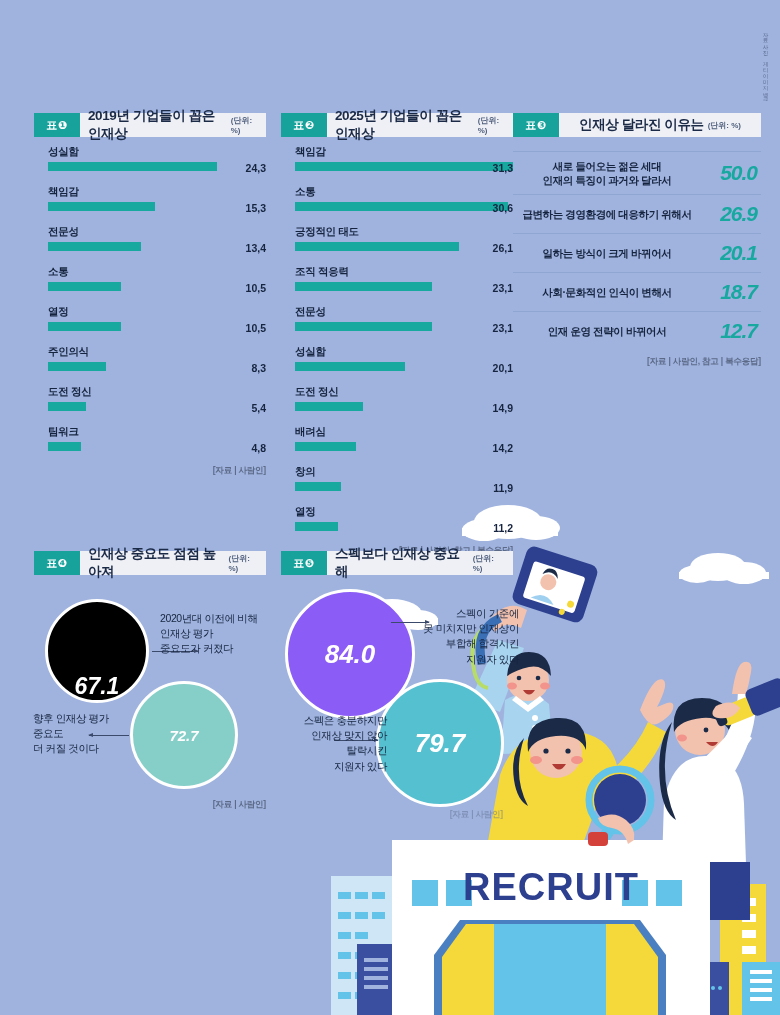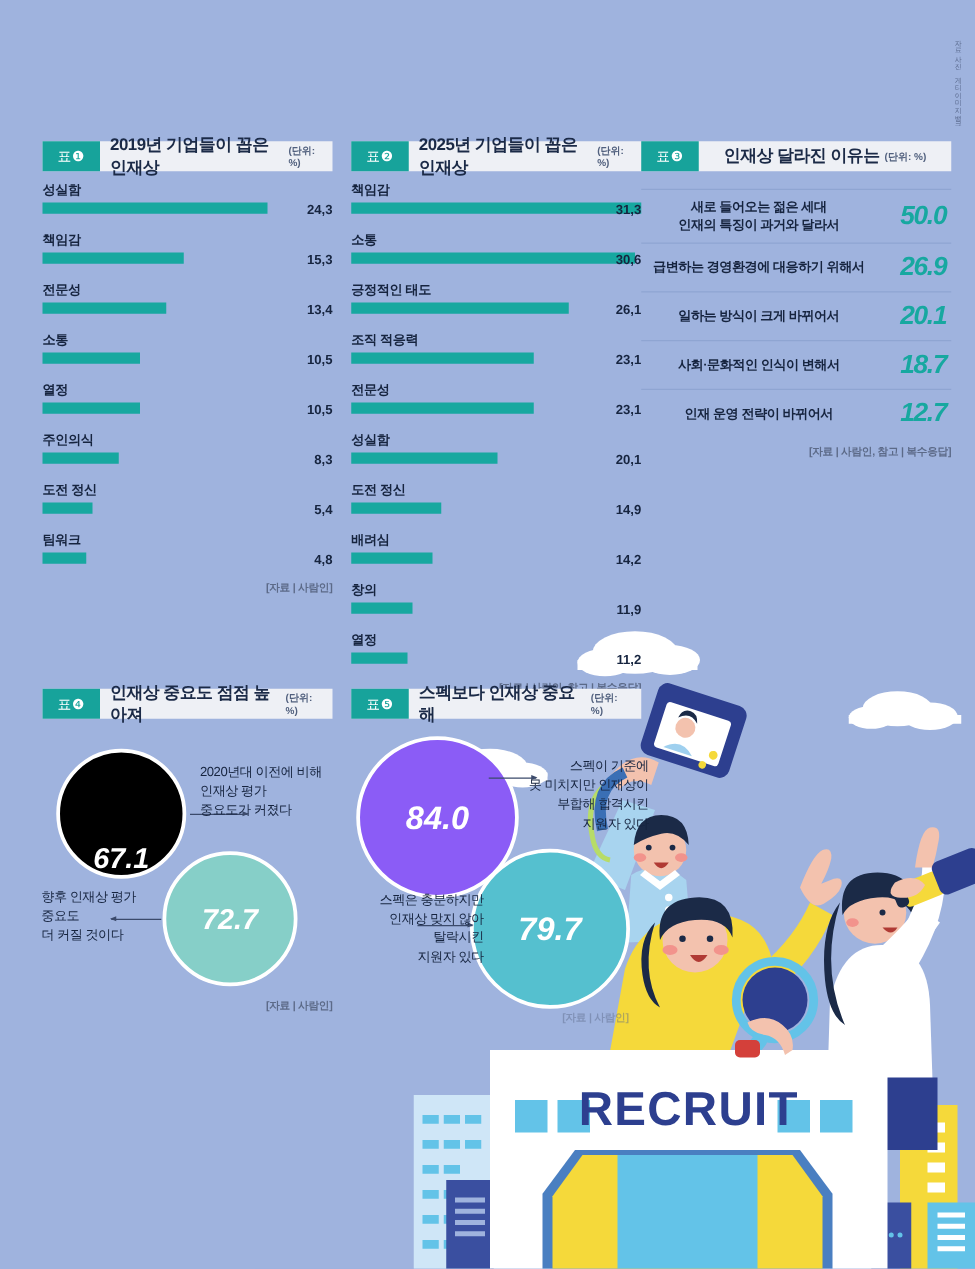--- a/index.html
+++ b/index.html
@@ -20,34 +20,34 @@
   }
 
   
   .panel{ position:absolute; }
   .phead{
     display:flex; align-items:stretch; height:24px;
     background:#eef0f5;
   }
   .pbadge{
     background:#17a39b; color:#fff;
-    font-size:11px; font-weight:normal;
+    font-size:11px; font-weight:bold;
     display:flex; align-items:center; justify-content:center;
     width:46px; letter-spacing:.5px;
   }
   .ptitle{
     flex:1; display:flex; align-items:center; justify-content:center;
     gap:4px; padding:0 8px;
   }
   .ptitle .t{ font-size:13.5px; font-weight:bold; color:#1b2a47; letter-spacing:-.4px;}
   .ptitle .u{ font-size:8px; color:#51607e; font-weight:bold; }
 
   
   .barlist{ position:absolute; left:0; top:32px; width:100%; }
-  .barrow{ position:relative; margin-bottom:11px; height:29px; }
+  .barrow{ position:relative; margin-bottom:11px; height:29px;margin-left:14px; }
   .barlabel{
     font-size:10.5px; font-weight:bold; color:#16243f;
     letter-spacing:-.3px; margin-bottom:3px; display:block;
   }
   .bartrack{ position:relative; height:9px; }
   .barfill{ height:9px; background:#17a8a0; }
   .barval{
     position:absolute; right:0; bottom:-3px;
     font-size:10.5px; font-weight:bold; color:#16243f;
   }
@@ -468,21 +468,21 @@
   <div class="circ" style="left:11px; top:48px; width:104px; height:104px; background:#000000; font-size:23px;align-items:flex-end;">
     <span>67.1</span>
   </div>
   <div class="leader" style="left:118px; top:100px; width:46px;"></div>
   <div class="calltxt" style="left:126px; top:60px; width:104px; ">
     <div>2020년대 이전에 비해</div>
     <div>인재상 평가</div>
     <div>중요도가 커졌다</div>
   </div>
 
-  <div class="circ" style="left:96px; top:130px; width:108px; height:108px; background:#86cfc8; font-size:23px;">
+  <div class="circ" style="left:96px; top:130px; width:108px; height:108px; background:#86cfc8; font-size:15px;">
     <span>72.7</span>
   </div>
   <div class="leader rev" style="left:55px; top:184px; width:40px;"></div>
   <div class="calltxt" style="left:-1px; top:160px; width:94px; text-align:left;">
     <div>향후 인재상 평가</div>
     <div>중요도</div>
     <div>더 커질 것이다</div>
   </div>
 
   <div class="src" style="position:absolute; right:0; top:248px;">[자료 | 사람인]</div>

